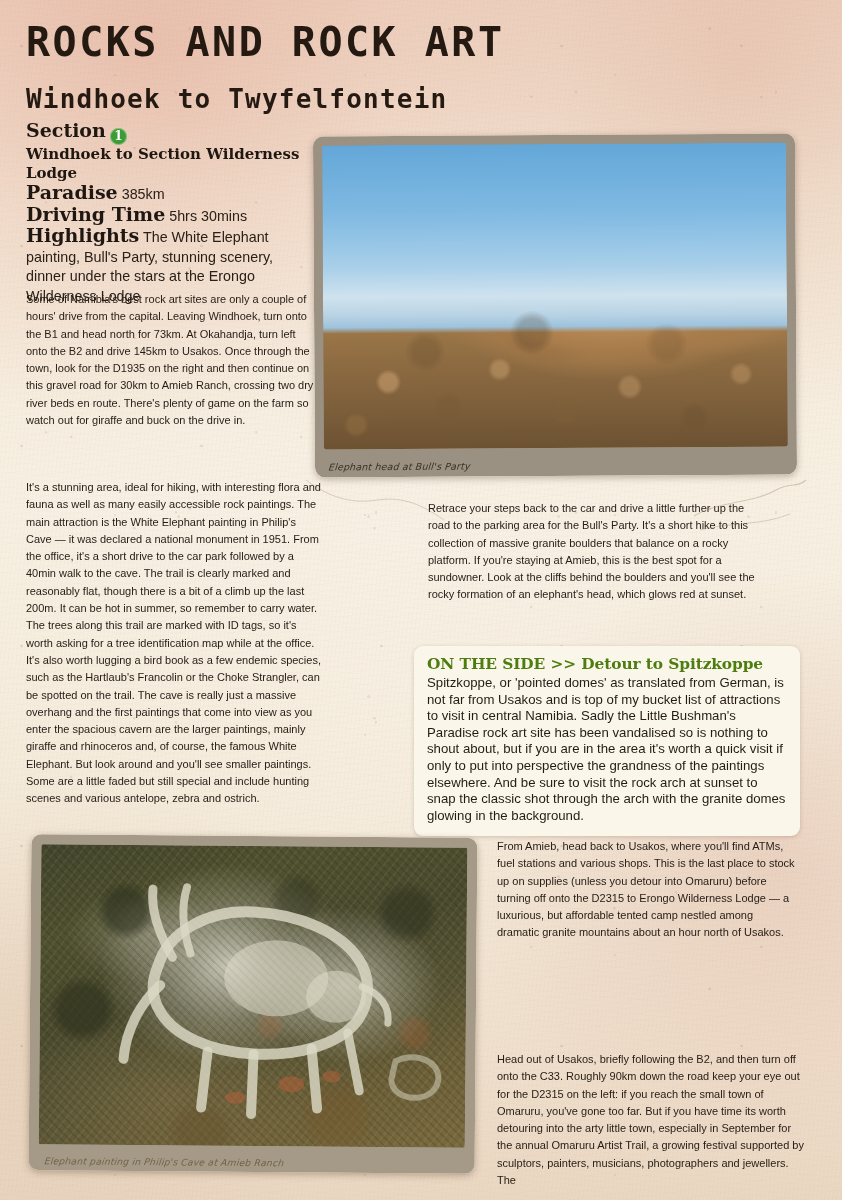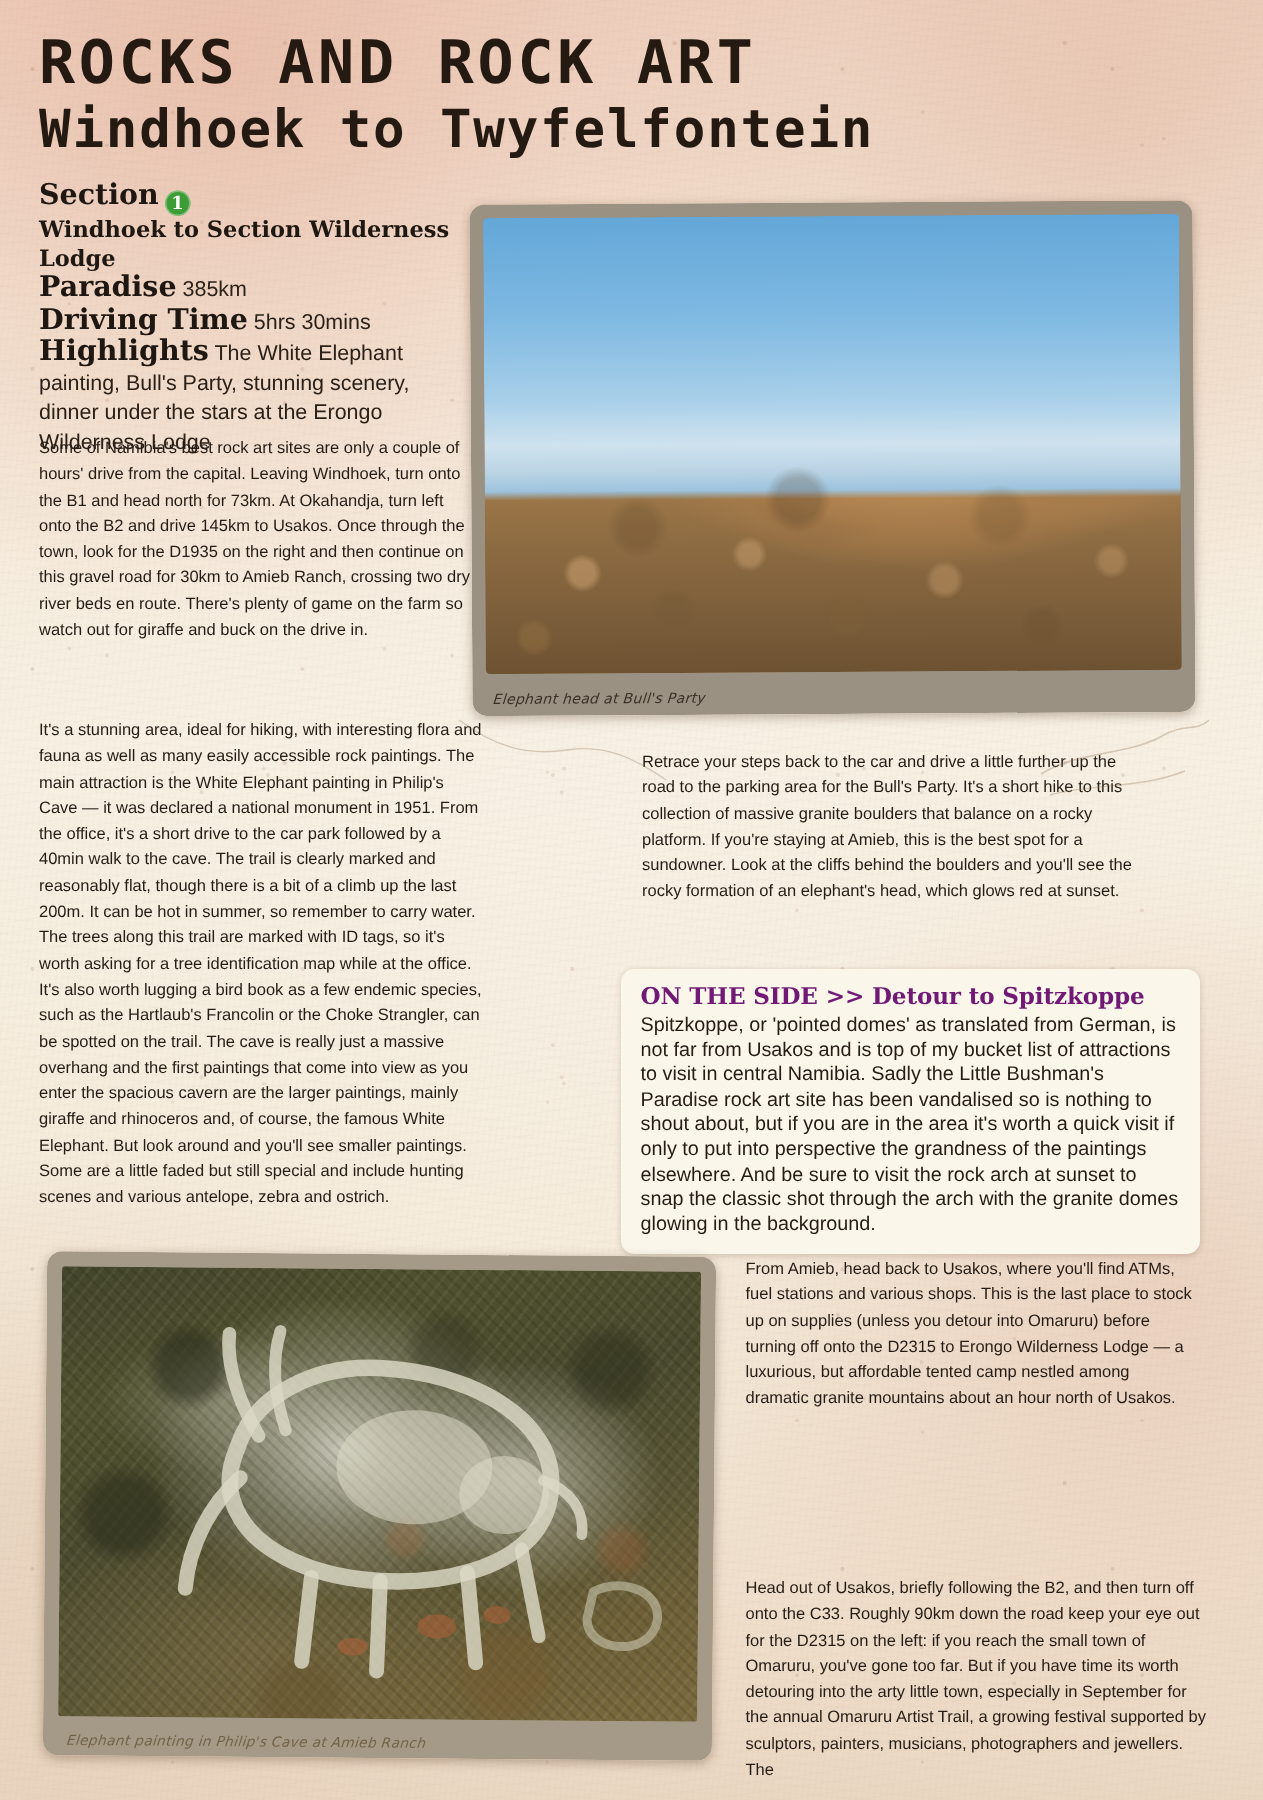--- a/index.html
+++ b/index.html
@@ -70,25 +70,25 @@
     font-weight: 700;
     font-size: 40px;
     letter-spacing: 2.5px;
     color: #241a12;
     line-height: 1.04;
     white-space: nowrap;
   }
   .title-sub {
     font-family: "DejaVu Sans Mono", "Liberation Mono", monospace;
     font-weight: 700;
-    font-size: 35px;
+    font-size: 26px;
     letter-spacing: 1.2px;
     color: #241a12;
     line-height: 1.12;
-    margin-top: 4px;
+    margin-top: 21px;
     white-space: nowrap;
   }
 
   
   #meta {
     position: absolute;
     left: 26px;
     top: 121px;
     width: 286px;
     color: #2a2018;
@@ -157,21 +157,21 @@
     background: #fbf6ea;
     border-radius: 9px;
     box-shadow: 0 1px 4px rgba(90,60,40,.22);
     color: #241c15;
   }
   #side-box .side-title {
     font-family: "DejaVu Serif", "Liberation Serif", serif;
     font-weight: 700;
     font-size: 15.4px;
     line-height: 20px;
-    color: #701a75;
+    color: #4d7c0f;
     margin-bottom: 1px;
     letter-spacing: -0.1px;
   }
   #side-box .side-body {
     font-family: "Liberation Sans", sans-serif;
     font-size: 13.2px;
     line-height: 16.6px;
   }
 
   

